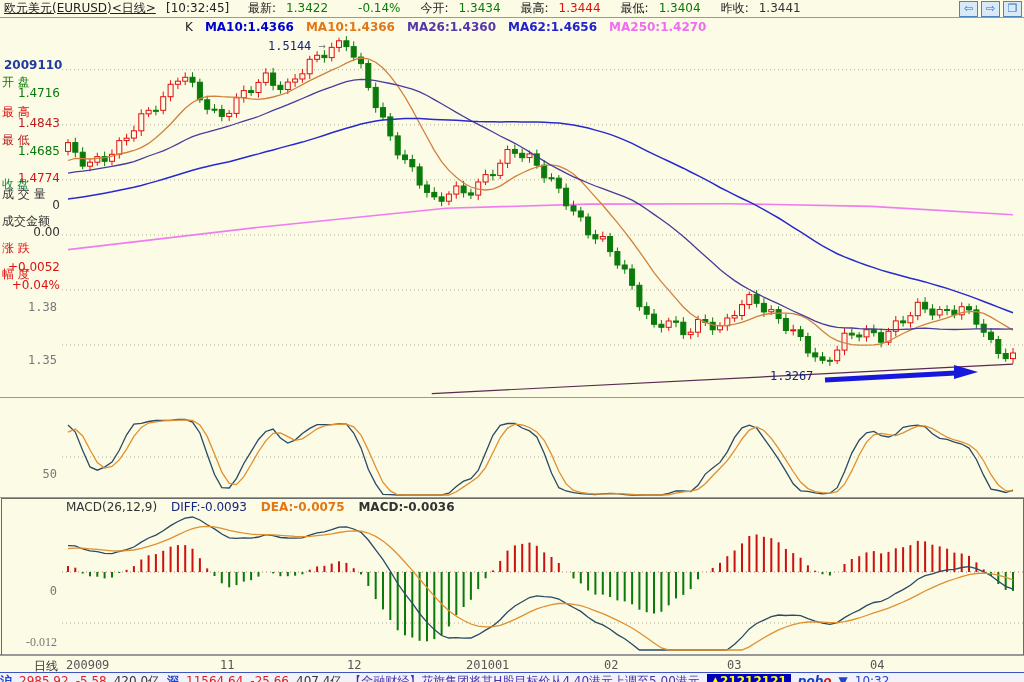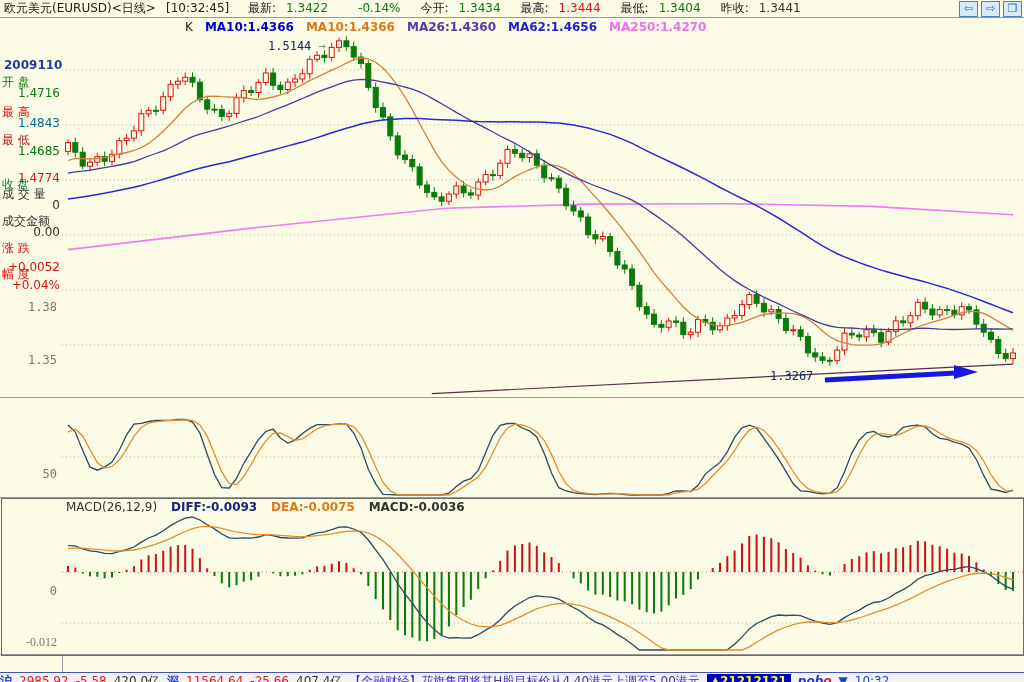--- a/index.html
+++ b/index.html
@@ -1,21 +1,21 @@
 <!DOCTYPE html>
 <html><head>
 <meta charset="utf-8">
 <style>
   html,body{margin:0;padding:0;background:#9a9a9a;}
   .app{position:relative;width:1024px;height:682px;background:#fbfbe6;overflow:hidden;
        font-family:"DejaVu Sans","Liberation Sans",sans-serif;font-size:12px;color:#222;}
   
   .titlebar{position:absolute;left:0;top:0;width:1024px;height:17px;border-bottom:1px solid #999;
             background:#fbfbe6;white-space:nowrap;line-height:17px;}
-  .titlebar .sym{position:absolute;left:4px;}
+  .titlebar .sym{position:absolute;left:4px;text-decoration:underline;}
   .titlebar .time{position:absolute;left:166px;}
   .titlebar .fields{position:absolute;left:248px;}
   .titlebar .fields span{margin-right:10px;}
   .tb-buttons{position:absolute;right:2px;top:1px;display:flex;gap:3px;}
   .tb-btn{width:17px;height:14px;border:1px solid #4a84c4;background:#d9e9f6;color:#2f6fc0;
           font-size:11px;line-height:13px;text-align:center;cursor:pointer;}
   
   .sidebar{position:absolute;left:0;top:18px;width:62px;height:654px;background:#fbfbe6;}
   .vborder{position:absolute;left:62px;top:18px;width:1px;height:654px;background:#999;}
   .sb-item{position:absolute;width:58px;left:2px;white-space:nowrap;}
@@ -66,21 +66,21 @@
         <div class="tb-btn">❐</div>
       </span>
   </div>
 
   <div class="sidebar">
     <div class="sb-date">20091102</div>
     <div id="sb-rows">
         <div class="sb-item" style="top: 56px; color: rgb(10, 122, 10);">开  盘</div>
         <div class="sb-item sb-val" style="top: 68px; color: rgb(10, 122, 10);">1.4716</div>
         <div class="sb-item" style="top: 86px; color: rgb(224, 16, 16);">最  高</div>
-        <div class="sb-item sb-val" style="top: 98px; color: #0369a1;">1.4843</div>
+        <div class="sb-item sb-val" style="top: 98px; color: #b91c1c;">1.4843</div>
         <div class="sb-item" style="top: 114px; color: #b91c1c;">最  低</div>
         <div class="sb-item sb-val" style="top: 126px; color: rgb(10, 122, 10);">1.4685</div>
         <div class="sb-item" style="top: 158px; color: #15803d; font-family: Liberation Serif, serif;">收  盘</div>
         <div class="sb-item sb-val" style="top: 153px; color: rgb(224, 16, 16);">1.4774</div>
         <div class="sb-item" style="top: 168px; color: rgb(51, 51, 51);">成 交 量</div>
         <div class="sb-item sb-val" style="top: 180px; color: rgb(51, 51, 51);">0</div>
         <div class="sb-item" style="top: 195px; color: rgb(51, 51, 51);">成交金额</div>
         <div class="sb-item sb-val" style="top: 207px; color: rgb(51, 51, 51);">0.00</div>
         <div class="sb-item" style="top: 222px; color: rgb(224, 16, 16);">涨  跌</div>
         <div class="sb-item sb-val" style="top: 242px; color: rgb(224, 16, 16);">+0.0052</div>
@@ -521,25 +521,37 @@
 
   <div class="anno" style="left:268px;top:39px">
     <span>1.5144</span> <span class="ar">→</span>
   </div>
   <div class="anno" style="left:770px;top:369px">
     <span>1.3267</span>
   </div>
 
   <div class="ind-header" style="top:500px">
     <span style="color:#333">MACD(26,12,9)</span>
-    <span style="color:#16257c;font-weight:bold">DIFF:-0.0093</span>
+    <span style="color:#16257c;font-weight:normal">DIFF:-0.0093</span>
     <span style="color:#e07818;font-weight:bold">DEA:-0.0075</span>
     <span style="color:#333;font-weight:bold">MACD:-0.0036</span>
   </div>
 
+  <div class="xaxis">
+    <div class="period">日线</div>
+    <div id="xticks">
+        <div class="xtick" style="left: 66px;">200909</div>
+        <div class="xtick" style="left: 220px;">11</div>
+        <div class="xtick" style="left: 347px;">12</div>
+        <div class="xtick" style="left: 466px;">201001</div>
+        <div class="xtick" style="left: 604px;">02</div>
+        <div class="xtick" style="left: 727px;">03</div>
+        <div class="xtick" style="left: 870px;">04</div>
+      </div>
+  </div>
 
   <div class="statusbar">
     <div class="row">
       <span class="sb-ix-lab">沪</span><span class="sb-ix-val">2985.92</span><span class="sb-ix-val">-5.58</span><span class="sb-ix-vol">420.0亿</span><span class="sb-ix-lab">深</span><span class="sb-ix-val">11564.64</span><span class="sb-ix-val">-25.66</span><span class="sb-ix-vol">407.4亿</span><span class="sb-news">【金融财经】花旗集团将其H股目标价从4.40港元上调至5.00港元</span><span class="sb-ticker">▲21212121</span><span><span class="sb-logo-b">pob</span><span class="sb-logo-r">o</span></span><span class="sb-down">▼</span><span class="sb-time">10:32</span>
     </div>
   </div>
 
 </div>
 
 </body></html>

